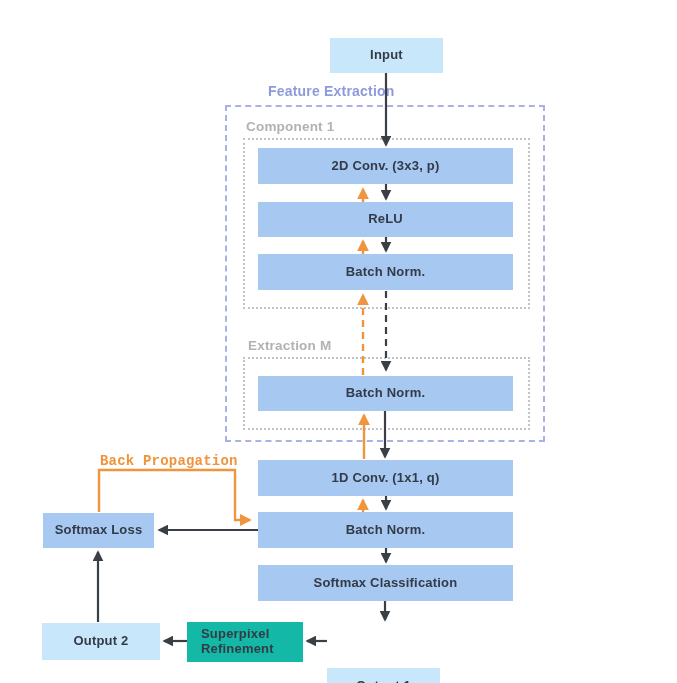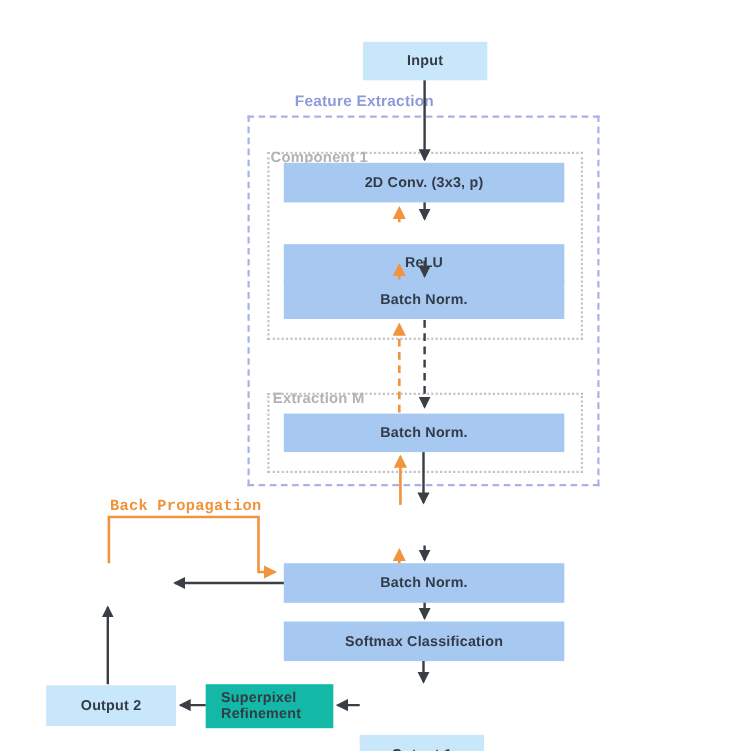--- a/index.html
+++ b/index.html
@@ -15,21 +15,21 @@
   .fill-light{background:#c9e7fa;}
   .fill-medium{background:#a6c8f1;}
   .fill-dark{background:#14b8a6;}
   .group-box{position:absolute;background:transparent;}
   .feature-box{border:2px dashed #aab2e4;}
   .dotted-box{border:2px dotted #c3c3c6;}
   .group-label{
     position:absolute;font-weight:bold;font-size:14px;letter-spacing:.2px;white-space:nowrap;
   }
   .label-feature{color:#8e9bdb;}
-  .label-component{color:#b2b2b6;font-size:13.5px;margin-top:16px;}
+  .label-component{color:#b2b2b6;font-size:13.5px;}
   .label-backprop{color:#f0943c;font-size:14px;font-family:Liberation Mono, monospace;}
   svg.arrows{position:absolute;left:0;top:0;pointer-events:none;}
 </style>
 </head>
 <body>
 
 <div id="canvas">
 
   <div class="group-box feature-box" style="left:225px;top:105px;width:316px;height:333px;"></div>
   <div class="group-label label-feature" style="left:228px;top:83px;margin-left:40px;">Feature Extraction</div>
@@ -37,31 +37,33 @@
   <div class="group-box dotted-box" style="left:243px;top:138px;width:283px;height:167px;"></div>
   <div class="group-label label-component" style="left:246px;top:119px;">Component 1</div>
 
   <div class="group-box dotted-box" style="left:243px;top:357px;width:283px;height:69px;"></div>
   <div class="group-label label-component" style="left:248px;top:338px;">Extraction M</div>
 
   <div class="node fill-light" style="left:330px;top:38px;width:113px;height:35px;">Input</div>
 
   <div class="node fill-medium" style="left:258px;top:148px;width:255px;height:36px;">2D Conv. (3x3, p)</div>
 
-  <div class="node fill-medium" style="left:258px;top:202px;width:255px;height:35px;margin-top:20px;">ReLU</div>
+  <div class="node fill-medium" style="left:258px;top:202px;width:255px;height:35px;">ReLU</div>
 
   <div class="node fill-medium" style="left:258px;top:254px;width:255px;height:36px;">Batch Norm.</div>
 
   <div class="node fill-medium" style="left:258px;top:376px;width:255px;height:35px;">Batch Norm.</div>
 
+  <div class="node fill-medium" style="left:258px;top:460px;width:255px;height:36px;">1D Conv. (1x1, q)</div>
 
   <div class="node fill-medium" style="left:258px;top:512px;width:255px;height:36px;">Batch Norm.</div>
 
   <div class="node fill-medium" style="left:258px;top:565px;width:255px;height:36px;">Softmax Classification</div>
 
+  <div class="node fill-medium" style="left:43px;top:513px;width:111px;height:35px;">Softmax Loss</div>
 
   <div class="node fill-light" style="left:327px;top:623px;width:113px;height:37px;margin-top:45px;">Output 1</div>
 
   <div class="node fill-dark" style="left:187px;top:622px;width:116px;height:40px;padding:0 14px;box-sizing:border-box;">Superpixel Refinement</div>
 
   <div class="node fill-light" style="left:42px;top:623px;width:118px;height:37px;">Output 2</div>
 
   <div class="group-label label-backprop" style="left:100px;top:453px;">Back Propagation</div>
 
   <svg class="arrows" width="677" height="683" viewBox="0 0 677 683">

